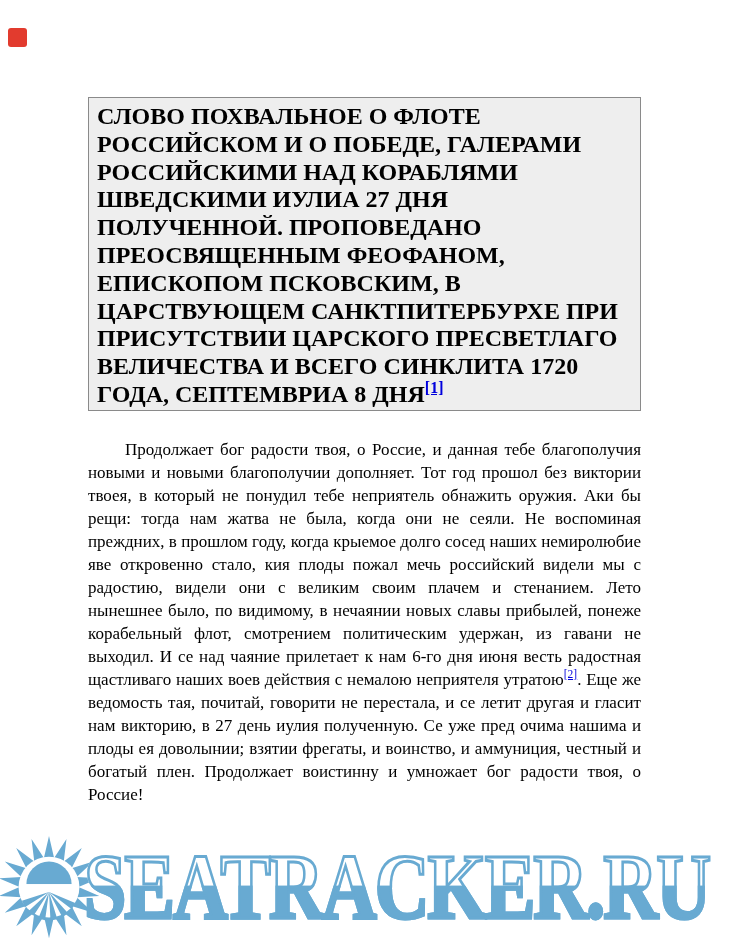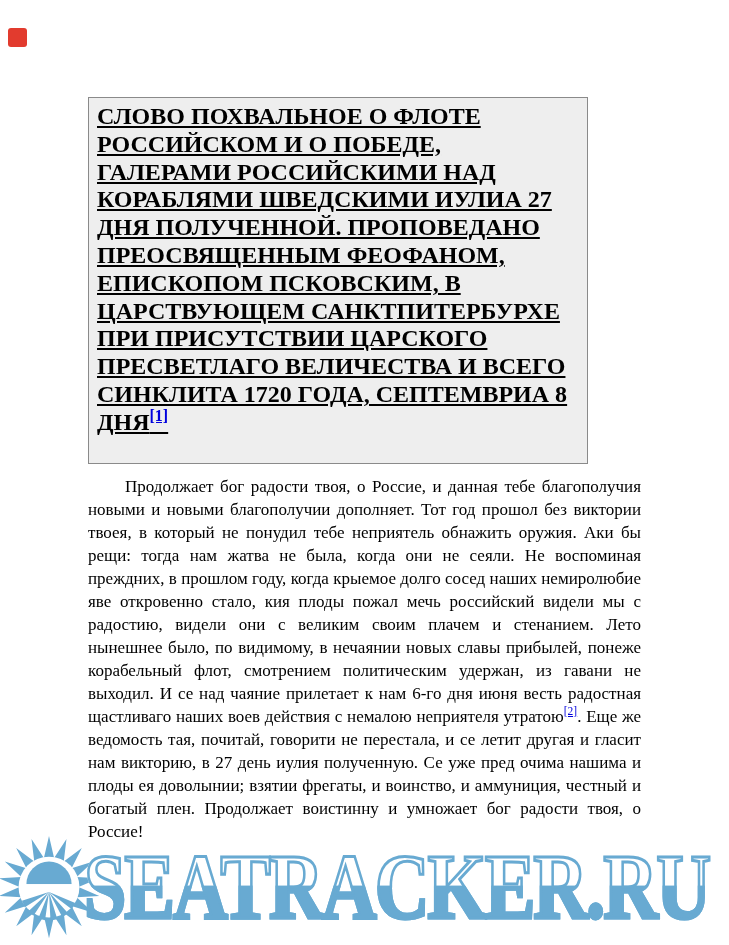--- a/index.html
+++ b/index.html
@@ -13,41 +13,40 @@
   }
   .marker{
     position:absolute;left:8px;top:28px;
     width:19px;height:19px;border-radius:3px;
     background:var(--marker-red,#e23b2e);
   }
   .content{
     position:absolute;left:88px;top:97px;width:553px;
   }
   .title-block{
-    box-sizing:border-box;width:500px;
+    box-sizing:border-box;width:553px;
     background:var(--heading-bg,#eeeeee);
     border:1px solid var(--heading-border,#8a8a8a);
-    padding:5px 8px 26px 8px;
-    text-decoration:underline;
+    padding:5px 8px 1px 8px;
   }
   .title-block h1{
     margin:0;
     font-size:24px;line-height:27.8px;font-weight:bold;
     color:#000;letter-spacing:0;
   }
   .sup-link{
     color:var(--link-blue,#0000dd);
     text-decoration:underline;
     cursor:pointer;
   }
   .title-block .sup-link{
     font-size:16px;vertical-align:super;line-height:0;
   }
   .bodytext{
-    margin-top:11px;
+    margin-top:27px;
     font-size:17px;line-height:23px;
     text-align:justify;
   }
   .bodytext p{margin:0;text-indent:37px;}
   .bodytext .sup-link{font-size:11.5px;vertical-align:super;line-height:0;}
   .p-continues{text-align-last:justify;}
   
   .watermark{
     position:absolute;left:0;right:4px;bottom:0;height:102px;
     pointer-events:none;

